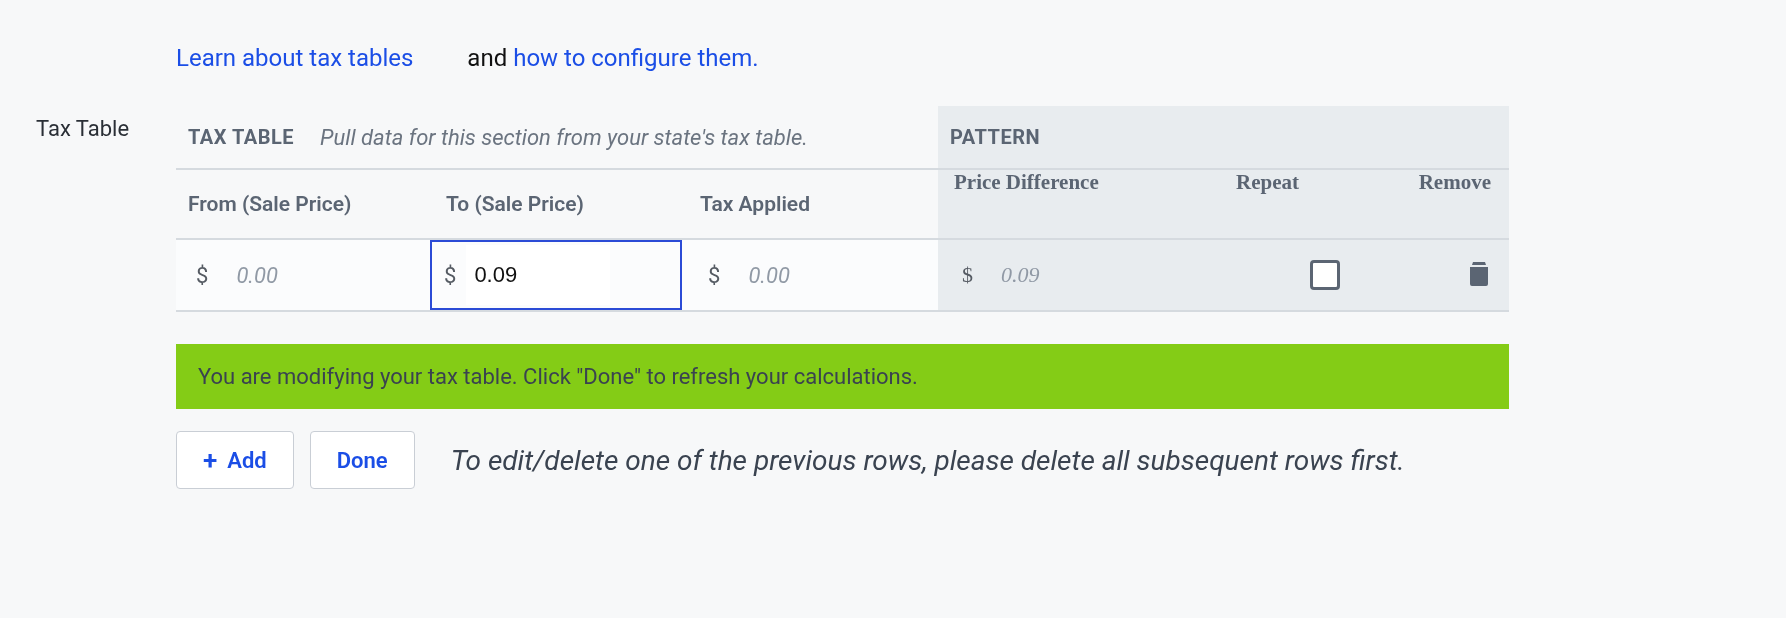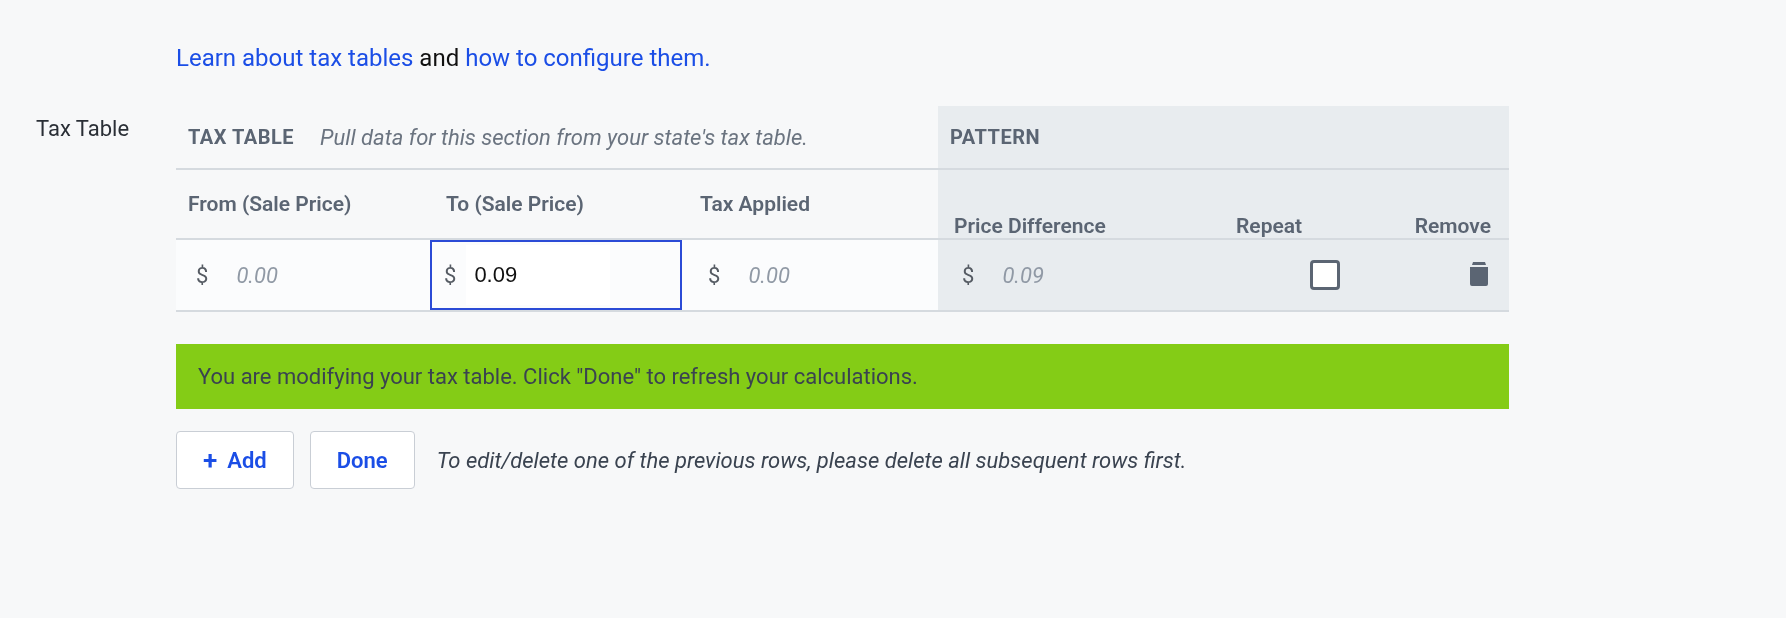--- a/index.html
+++ b/index.html
@@ -19,20 +19,21 @@
     margin-left: 176px;
     font-size: 24px;
     margin-bottom: 34px;
   }
   .top-links a {
     color: #1b4ee6;
     text-decoration: none;
   }
   .top-links .and {
     color: #111;
+    margin-left: 48px;
   }
   .content-row {
     display: flex;
     align-items: flex-start;
   }
   .section-label {
     width: 176px;
     padding-left: 36px;
     padding-top: 10px;
     font-size: 22px;
@@ -85,23 +86,24 @@
     font-size: 21px;
     font-weight: 600;
     color: #5b6573;
   }
   .col-from   { flex: 0 0 254px; padding-left: 12px; }
   .col-to     { flex: 0 0 254px; padding-left: 16px; }
   .col-tax    { flex: 0 0 254px; padding-left: 16px; }
   .col-right-wrap {
     flex: 1 1 auto;
     display: flex;
-    align-items: flex-end;
+    align-items: flex-start;
     height: 100%;
     background: #e8ecef;
+    font-family: Liberation Serif, serif;
   }
   .col-diff   { flex: 0 0 298px; padding-left: 16px; }
   .col-repeat { flex: 0 0 160px; text-align: left; }
   .col-remove { flex: 1 1 auto; text-align: right; padding-right: 18px; }
 
   .data-row {
     display: flex;
     height: 72px;
     align-items: center;
     border-bottom: 2px solid #d5dadf;
@@ -184,24 +186,24 @@
     font-weight: 600;
     color: #1b4ee6;
     cursor: pointer;
   }
   .btn .plus {
     font-size: 26px;
     margin-right: 10px;
     line-height: 1;
   }
   .hint {
-    font-size: 22px;
+    font-size: 28px;
     font-style: italic;
     color: #3a4350;
-    margin-left: 6px;
+    margin-left: 20px;
   }
 </style>
 </head>
 <body>
 
 <div class="page">
   <div class="top-links">
     <a href="#">Learn about tax tables</a><span class="and"> and </span><a href="#">how to configure them.</a>
   </div>
 

